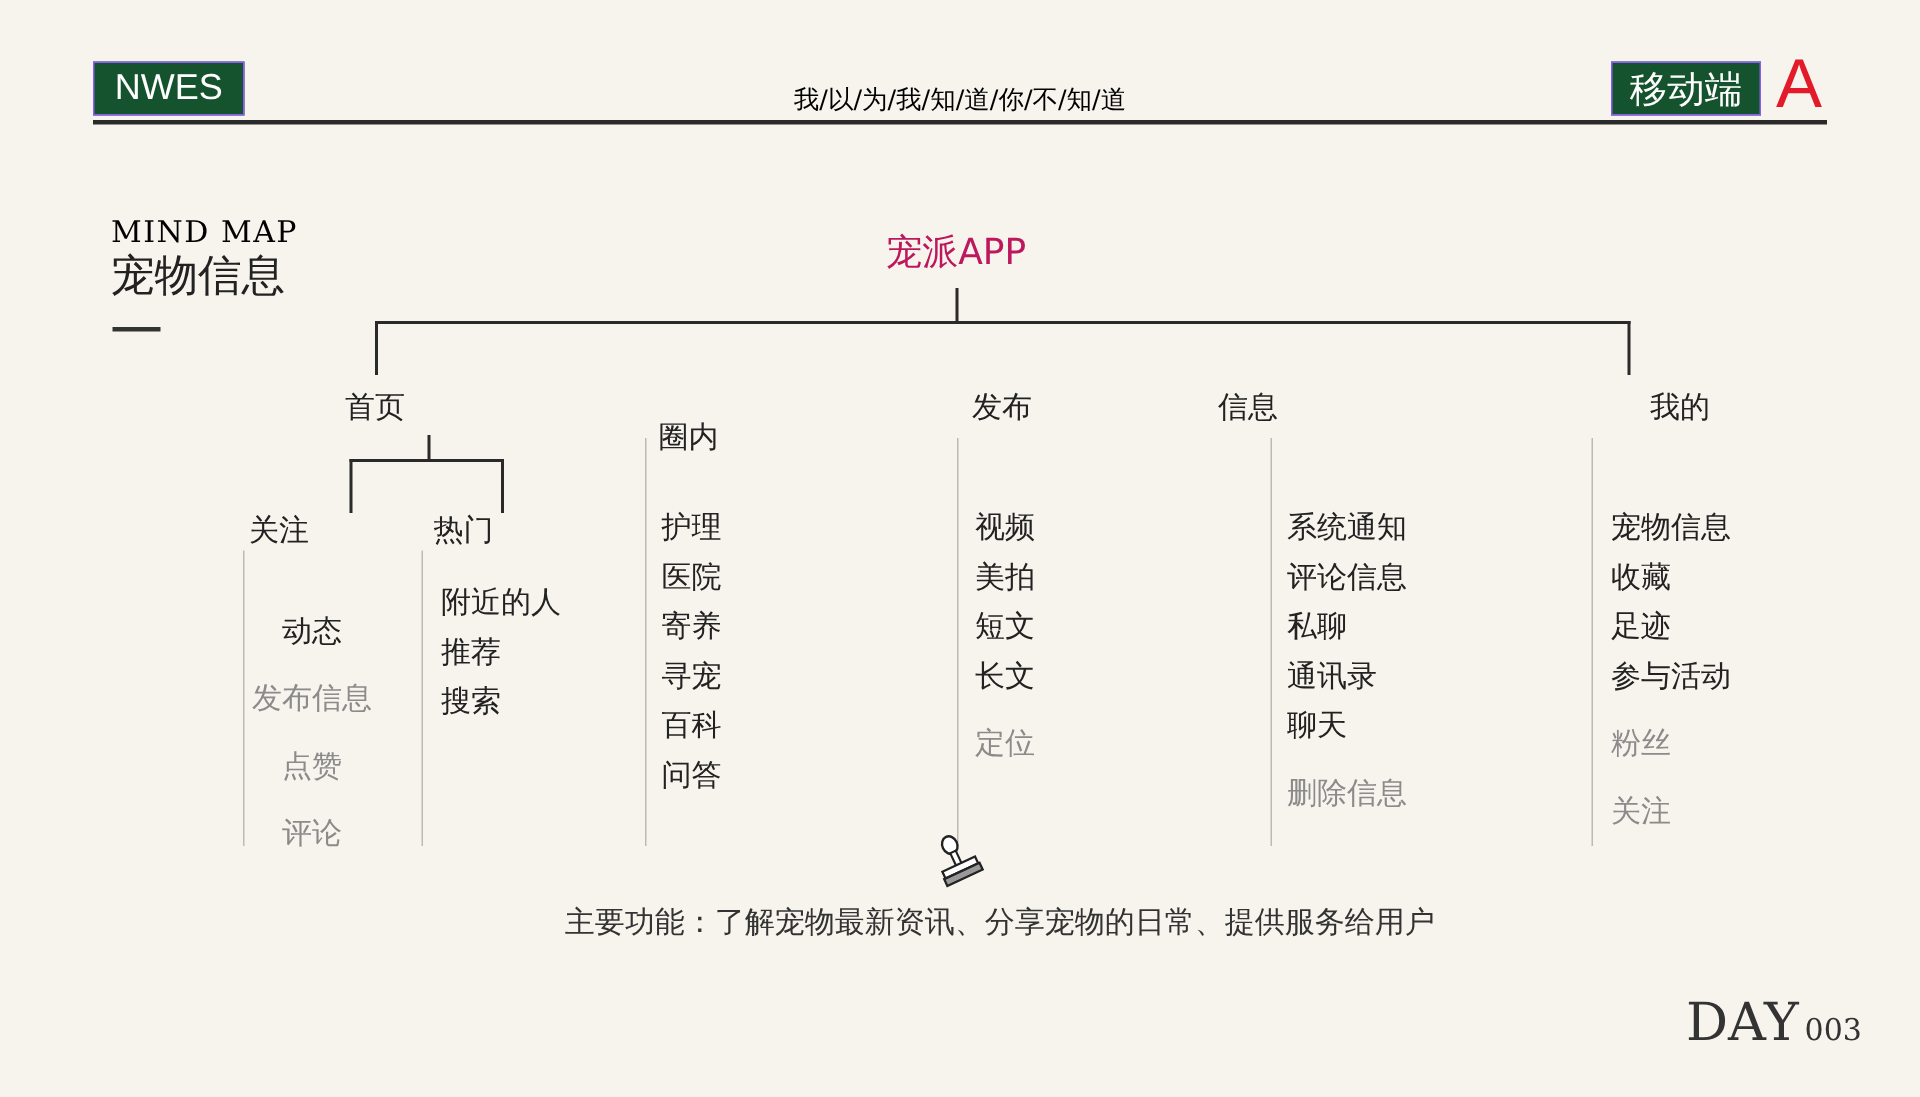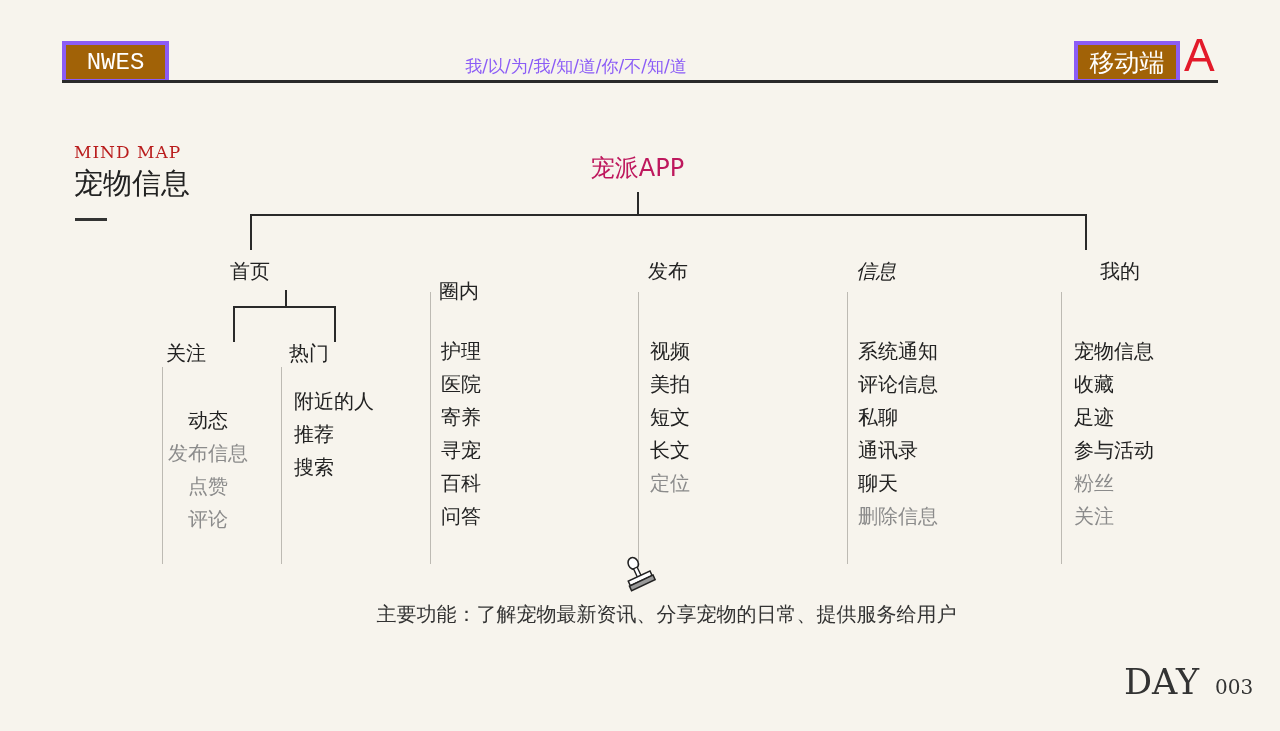--- a/index.html
+++ b/index.html
@@ -4,44 +4,44 @@
   <style>
     html, body { margin: 0; padding: 0; }
     body {
       width: 1280px; height: 731px; position: relative; overflow: hidden;
       background: #f7f4ed;
       font-family: "DejaVu Sans", "Liberation Sans", sans-serif;
       color: #222;
     }
     .abs { position: absolute; }
     .tag-box {
-      background: #a16207; color: #fff; border: 4px solid #8b5cf6;
-      font-family: Liberation Mono, monospace;
+      background: #14532d; color: #fff; border: 1px solid #8b5cf6;
+      font-family: Liberation Sans, sans-serif;
       display: flex; align-items: center; justify-content: center;
     }
     #nwes { left: 62px; top: 41px; width: 99px; height: 34px; font-size: 24px; }
     #mobile { left: 1074px; top: 41px; width: 98px; height: 34px; font-size: 25px; }
     #letter-a { left: 1184px; top: 32px; font-size: 46px; color: #e31a2a; font-family: "Liberation Sans", sans-serif; line-height: 1; }
     #header-line { left: 62px; top: 80px; width: 1156px; height: 3px; background: #2a2a2a; }
-    #slogan { left: 0; width: 1152px; top: 55px; text-align: center; font-size: 17px; color: #8b5cf6; }
-    #mm-en { left: 74px; top: 142px; font-size: 17px; letter-spacing: 1px; color: #b91c1c; font-family: "DejaVu Serif", serif; }
+    #slogan { left: 0; width: 1280px; top: 55px; text-align: center; font-size: 17px; color: #000000; }
+    #mm-en { left: 74px; top: 142px; font-size: 20px; letter-spacing: 1px; color: #000000; font-family: "DejaVu Serif", serif; }
     #mm-cn { left: 74px; top: 164px; font-size: 29px; color: #222; }
     #mm-dash { left: 75px; top: 218px; width: 32px; height: 3px; background: #333; }
     #root { left: 0; width: 1275px; top: 152px; text-align: center; font-size: 24px; color: #be185d; }
     .line { position: absolute; background: #2a2a2a; }
     .vline-light { position: absolute; width: 1px; background: #bdbab3; }
     .cat { position: absolute; font-size: 20px; color: #222; }
     .item-list { position: absolute; font-size: 20px; line-height: 33px; }
     .item { display: block; white-space: nowrap; }
     .item.active { color: #222; }
-    .item.muted { color: #8b8b8b; }
+    .item.muted { color: #8b8b8b; margin-top: 12px; }
     #summary { left: 0; width: 1333px; top: 601px; text-align: center; font-size: 20px; color: #333; }
     #day { left: 1124px; top: 662px; font-family: "DejaVu Serif", serif; color: #333; }
     #day .big { font-size: 35px; }
-    #day .num { font-size: 20px; margin-left: 16px; }
+    #day .num { font-size: 20px; margin-left: 4px; }
     #stamp { left: 620px; top: 553px; width: 42px; height: 40px; }
   </style>
 </head>
 <body>
 
 <div id="nwes" class="abs tag-box">NWES</div>
 <div id="slogan" class="abs">我/以/为/我/知/道/你/不/知/道</div>
 <div id="mobile" class="abs tag-box">移动端</div>
 <div id="letter-a" class="abs">A</div>
 <div id="header-line" class="abs"></div>
@@ -53,21 +53,21 @@
 <div id="root" class="abs">宠派APP</div>
 
 <div class="line" style="left:637px;top:192px;width:2px;height:23px;"></div>
 <div class="line" style="left:250px;top:214px;width:837px;height:2px;"></div>
 <div class="line" style="left:250px;top:214px;width:2px;height:36px;"></div>
 <div class="line" style="left:1085px;top:214px;width:2px;height:36px;"></div>
 
 <div class="cat" style="left:230px;top:258px;">首页</div>
 <div class="cat" style="left:439px;top:258px;margin-top:20px;">圈内</div>
 <div class="cat" style="left:648px;top:258px;">发布</div>
-<div class="cat" style="left:856px;top:258px;font-style:italic;">信息</div>
+<div class="cat" style="left:812px;top:258px;">信息</div>
 <div class="cat" style="left:1065px;top:258px;margin-left:35px;">我的</div>
 
 <div class="line" style="left:285px;top:290px;width:2px;height:17px;"></div>
 <div class="line" style="left:233px;top:306px;width:103px;height:2px;"></div>
 <div class="line" style="left:233px;top:306px;width:2px;height:36px;"></div>
 <div class="line" style="left:334px;top:306px;width:2px;height:36px;"></div>
 
 <div class="cat" style="left:166px;top:340px;">关注</div>
 <div class="cat" style="left:289px;top:340px;">热门</div>
 

